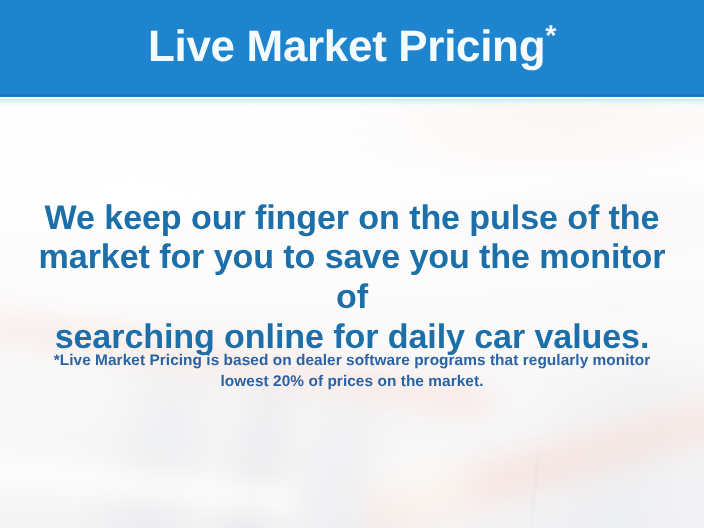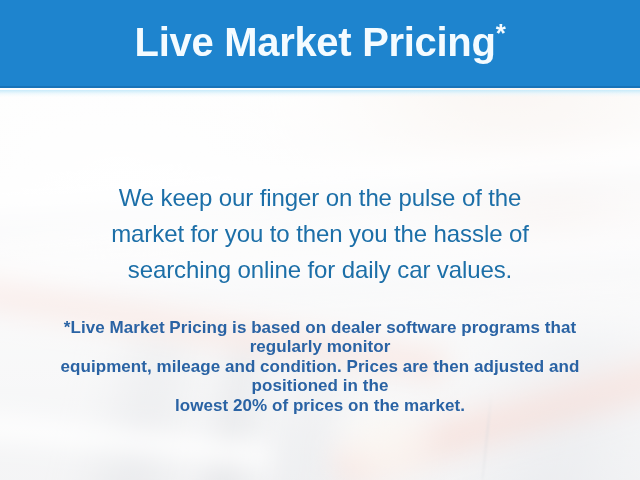--- a/index.html
+++ b/index.html
@@ -187,34 +187,34 @@
     z-index: 4;
   }
 
   
   .headline {
     position: absolute;
     left: 28px; top: 180px;
     width: 584px;
     text-align: center;
     color: #1c6fa8;
-    font-size: 24px;
-    font-weight: normal;
+    font-size: 31px;
+    font-weight: bold;
     line-height: 36px;
     letter-spacing: -0.1px;
     z-index: 6;
   }
 
   .disclaimer {
     position: absolute;
     left: 28px; top: 318px;
     width: 584px;
     text-align: center;
     color: #2a63a4;
-    font-size: 17px;
+    font-size: 14px;
     font-weight: bold;
     line-height: 19.4px;
     letter-spacing: 0.05px;
     z-index: 6;
   }
   .disclaimer span { display: block; }
 </style>
 </head>
 <body>
 
@@ -241,23 +241,22 @@
 
   <div class="header-bar">
     <div class="header-title">
       <span>Live Market Pricing</span><span class="star">*</span>
     </div>
   </div>
   <div class="header-underglow"></div>
 
   <div class="headline">
     <div>We keep our finger on the pulse of the</div>
-    <div>market for you to then you the hassle of</div>
+    <div>market for you to save you the monitor of</div>
     <div>searching online for daily car values.</div>
   </div>
 
   <div class="disclaimer">
     <span>*Live Market Pricing is based on dealer software programs that regularly monitor</span>
-    <span>equipment, mileage and condition. Prices are then adjusted and positioned in the</span>
     <span>lowest 20% of prices on the market.</span>
   </div>
 
 </div>
 
 </body></html>

